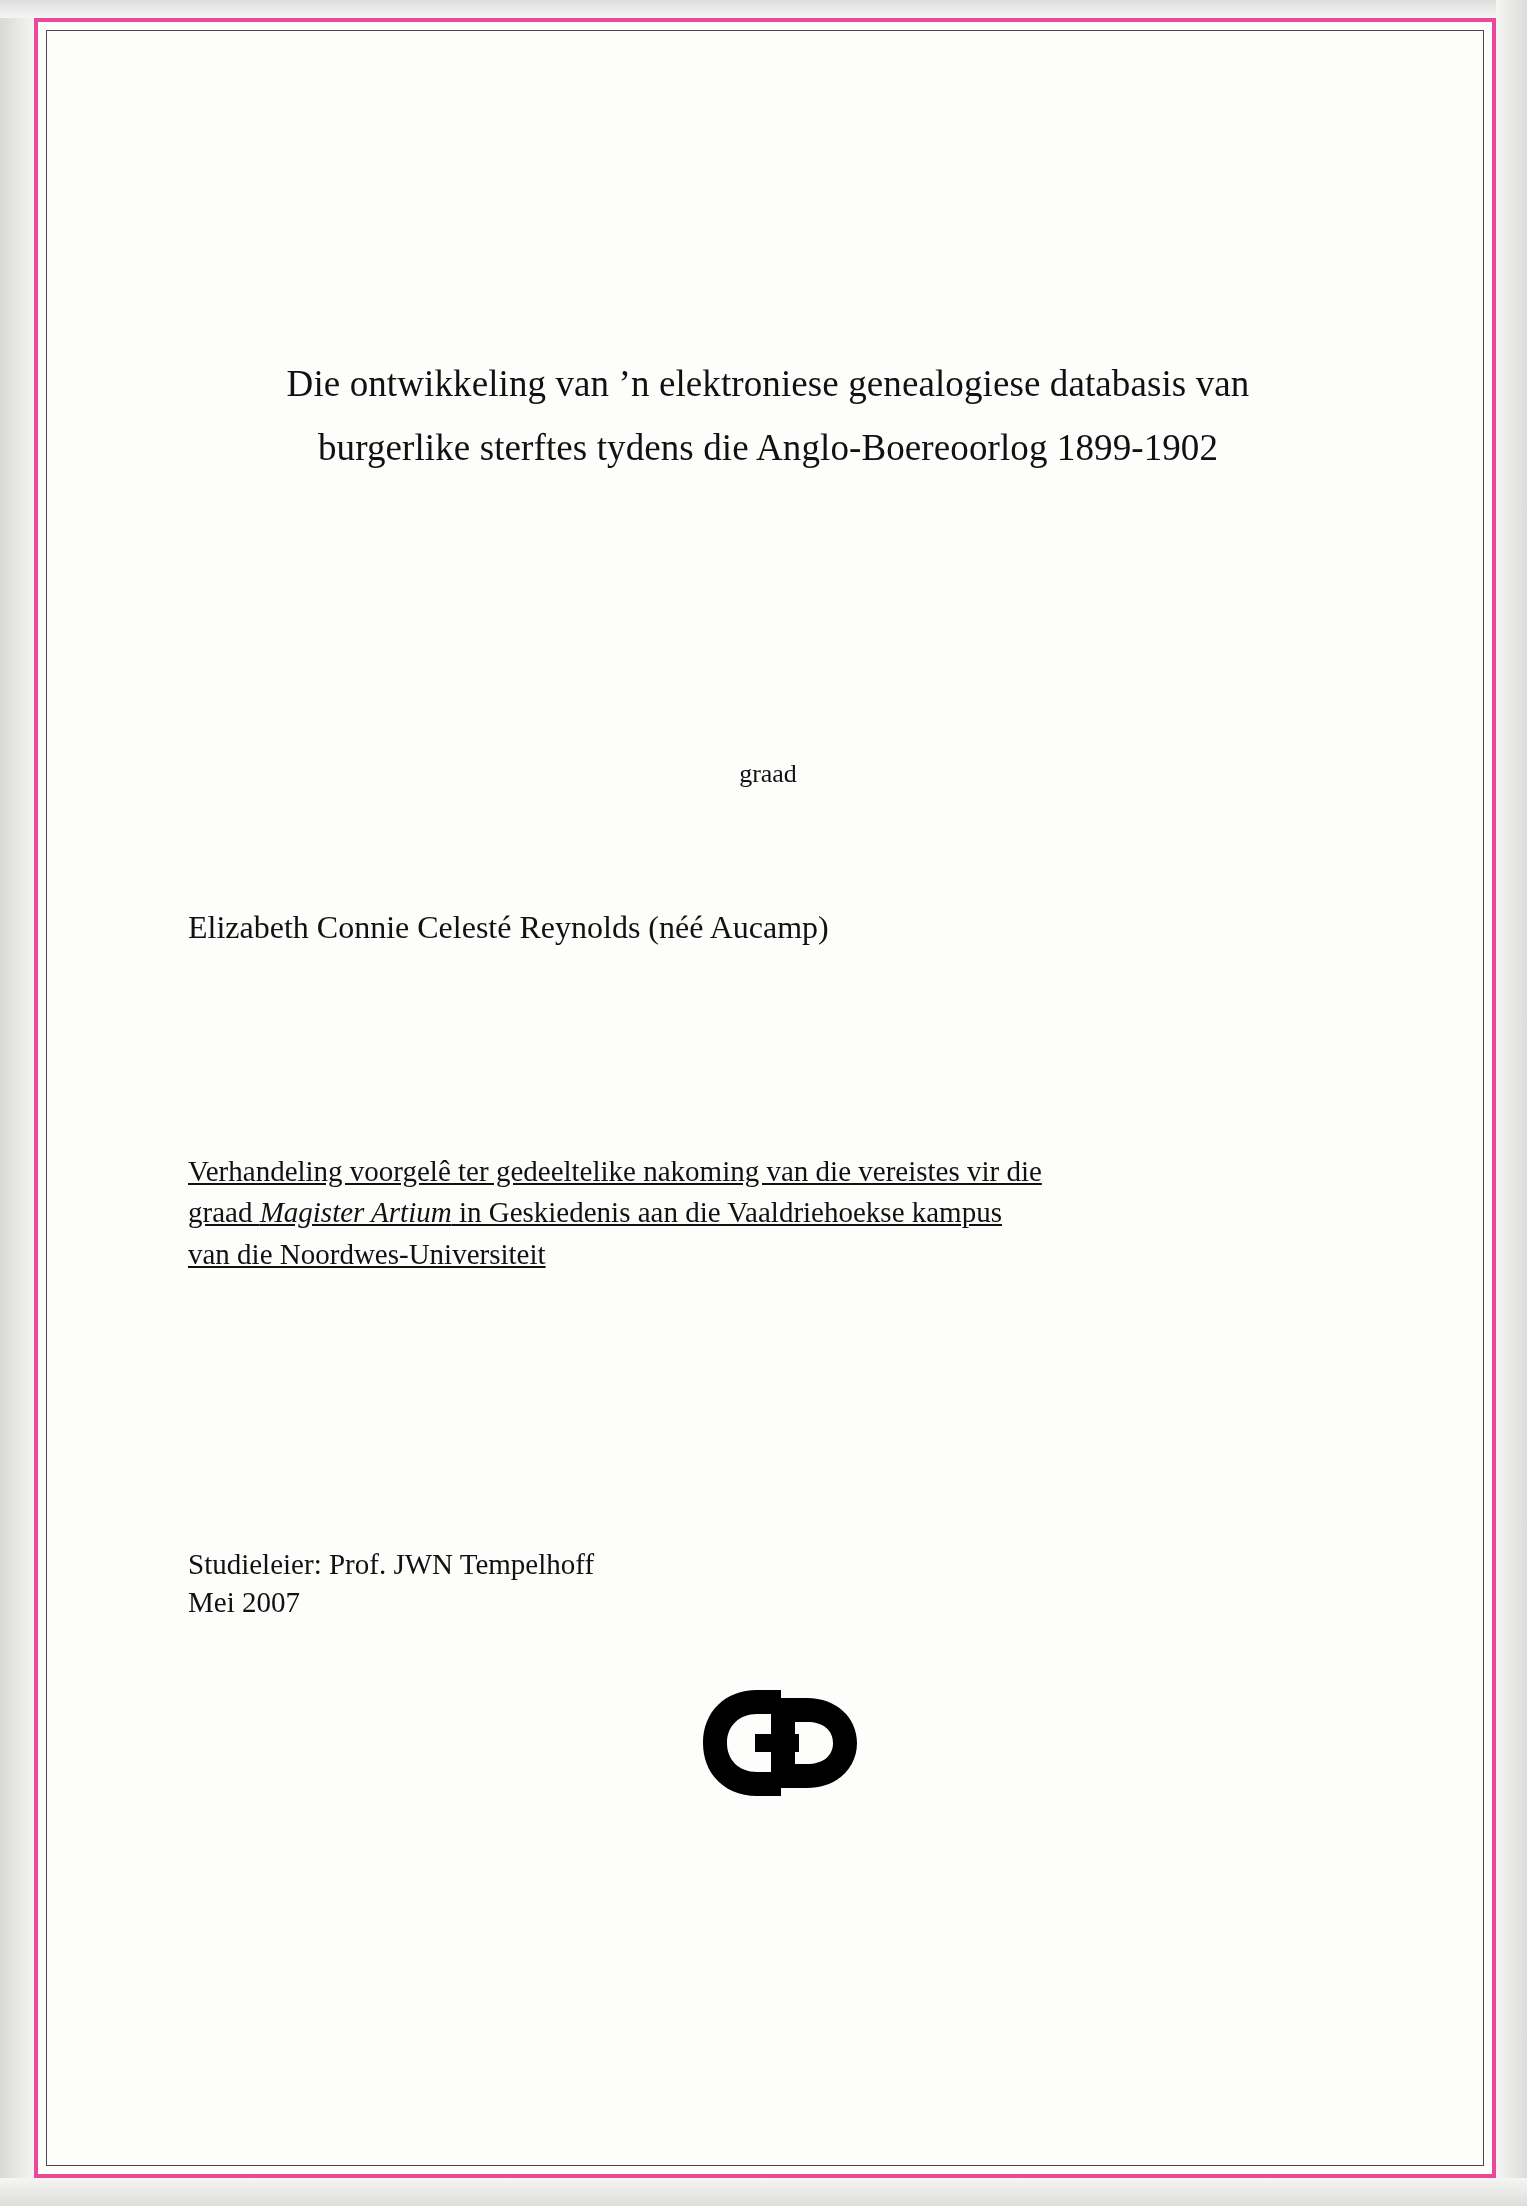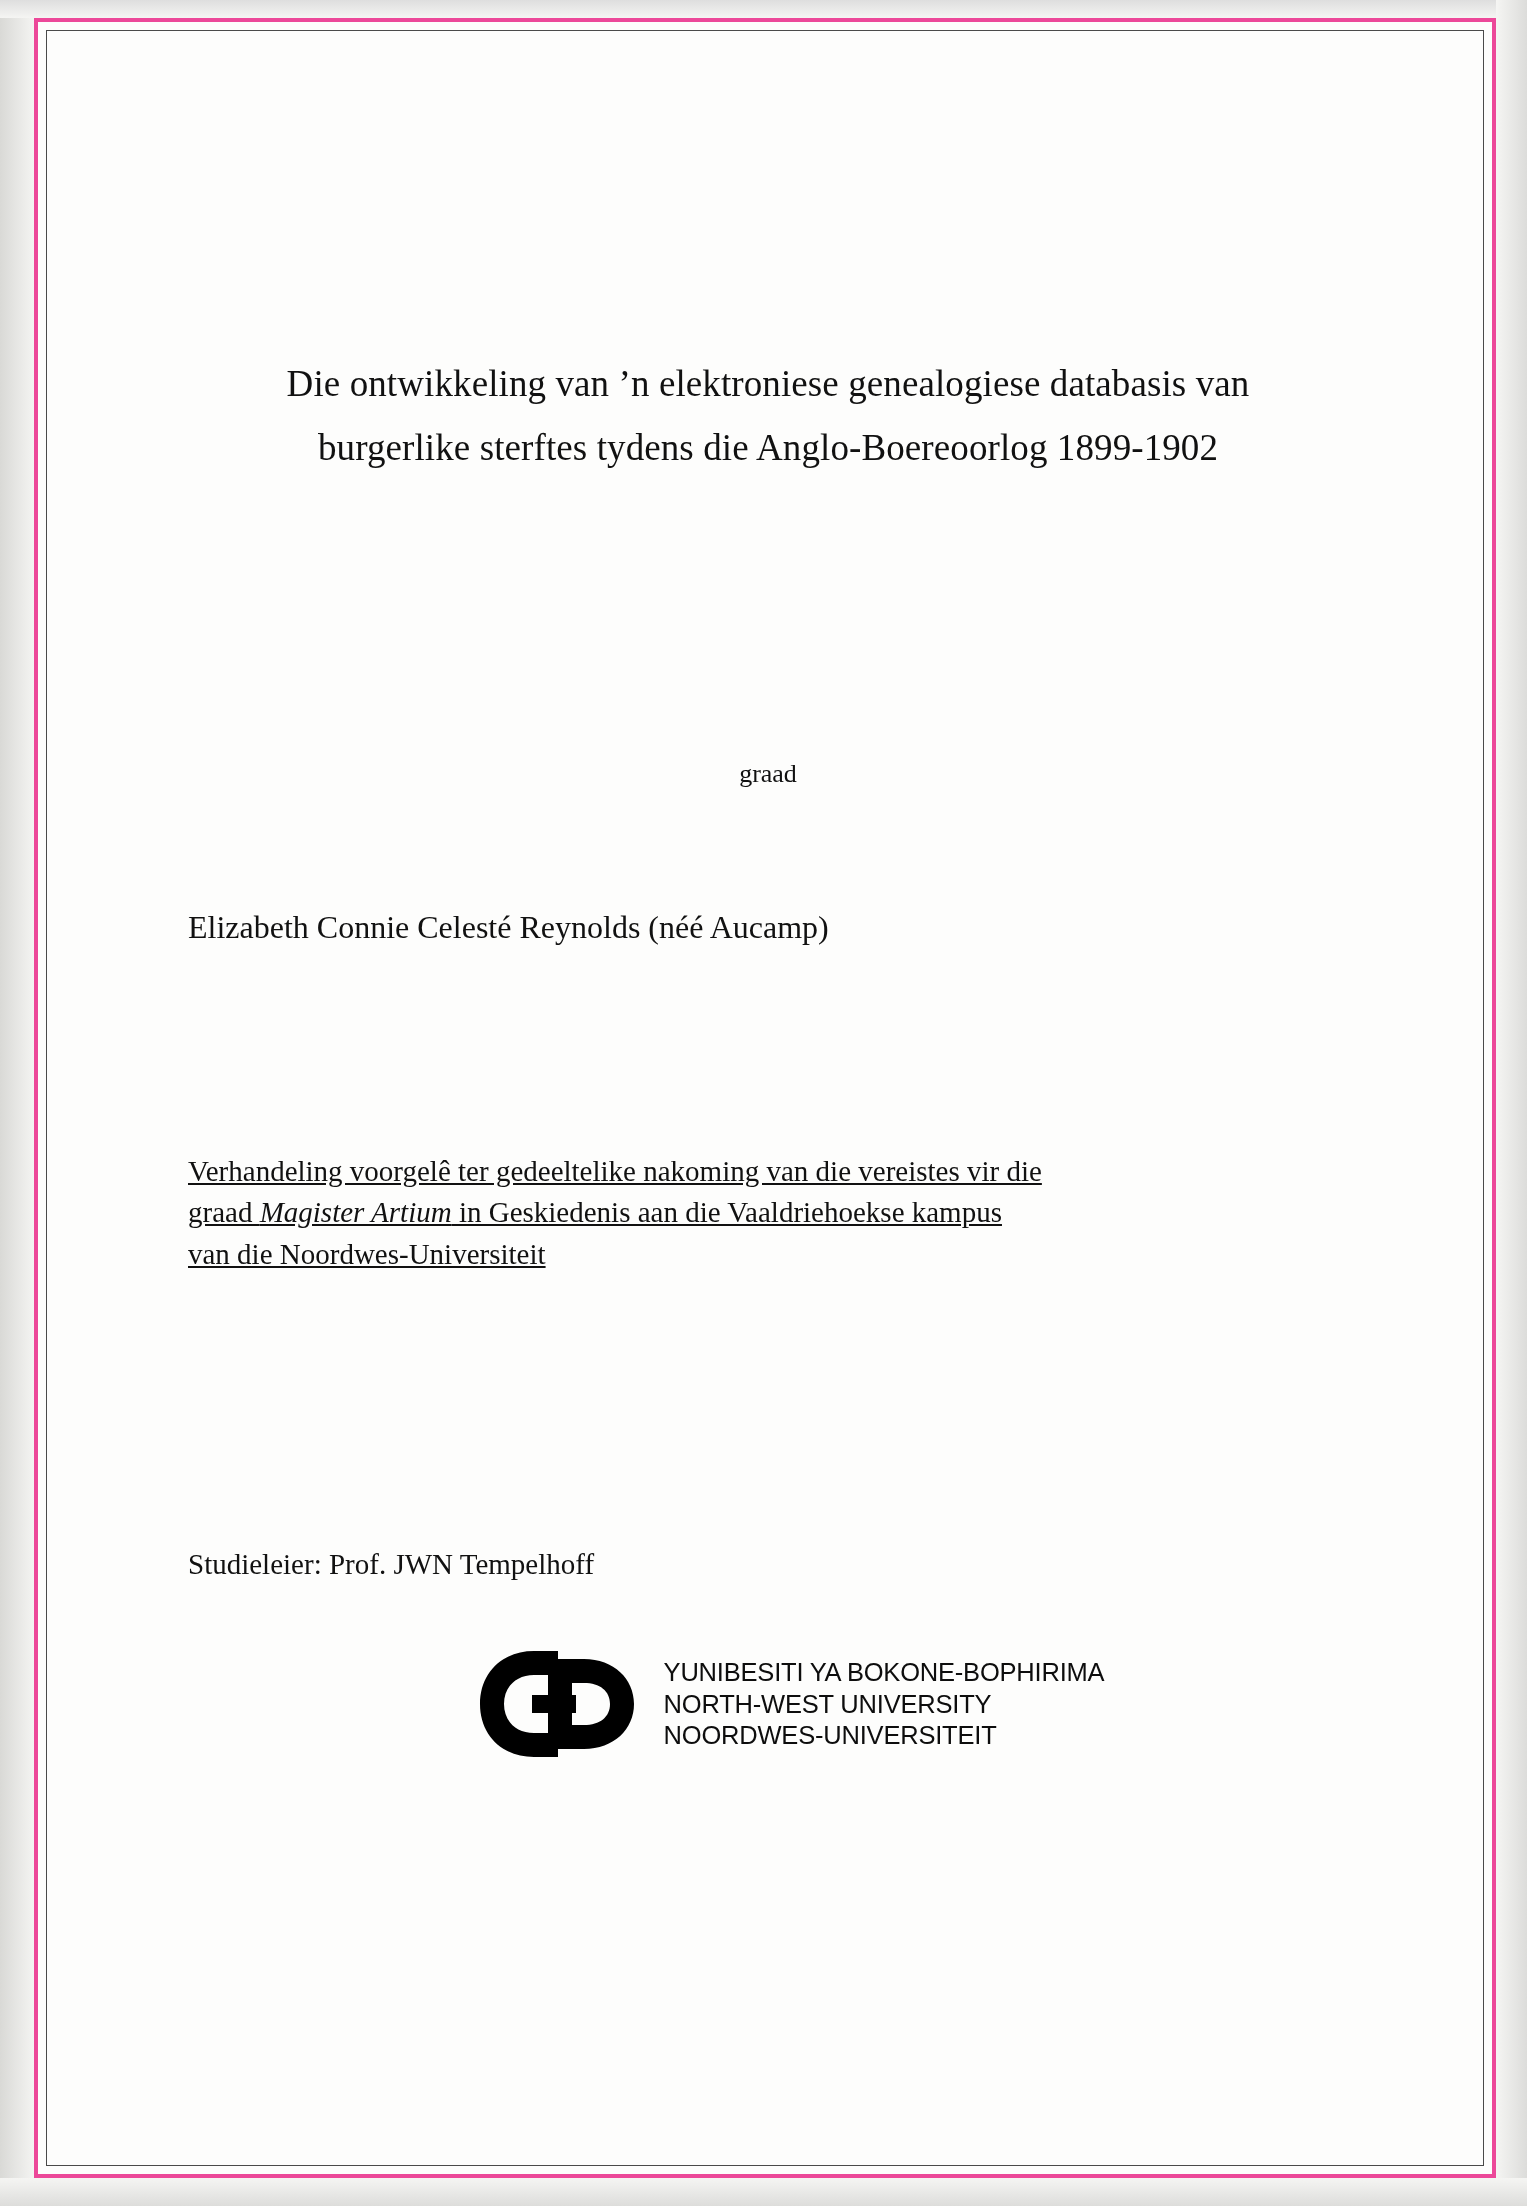--- a/index.html
+++ b/index.html
@@ -163,34 +163,30 @@
     <div class="author">Elizabeth Connie Celesté Reynolds (néé Aucamp)</div>
 
     <div class="statement">
       <span class="ln1">Verhandeling voorgelê ter gedeeltelike nakoming van die vereistes vir die</span>
       <span class="ln2"><span>graad </span><i>Magister Artium</i><span> in Geskiedenis aan die Vaaldriehoekse kampus</span></span>
       <span class="ln3">van die Noordwes-Universiteit</span>
     </div>
 
     <div class="supervisor-block">
       <div>Studieleier: Prof. JWN Tempelhoff</div>
+      <div>Mei 2007</div>
     </div>
 
     <div class="logo-row">
       <div class="logo-mark">
         <svg viewBox="0 0 186 118" width="186" height="118" aria-hidden="true">
 
           <path d="M62 6 C30 6 8 28 8 59 C8 90 30 112 62 112 L86 112 L86 88 L62 88 C44 88 32 76 32 59 C32 42 44 30 62 30 L86 30 L86 6 Z" fill="#000000"></path>
 
           <path d="M76 14 L76 104 L112 104 C142 104 162 84 162 59 C162 34 142 14 112 14 Z M100 38 L112 38 C128 38 138 46 138 59 C138 72 128 80 112 80 L100 80 Z" fill="#000000"></path>
 
           <rect x="60" y="50" width="44" height="18" fill="#000000"></rect>
         </svg>
       </div>
-      <div class="logo-text">
-        <span>YUNIBESITI YA BOKONE-BOPHIRIMA</span>
-        <span>NORTH-WEST UNIVERSITY</span>
-        <span>NOORDWES-UNIVERSITEIT</span>
-      </div>
     </div>
 
   </div>
 </div>
 
 </body></html>

